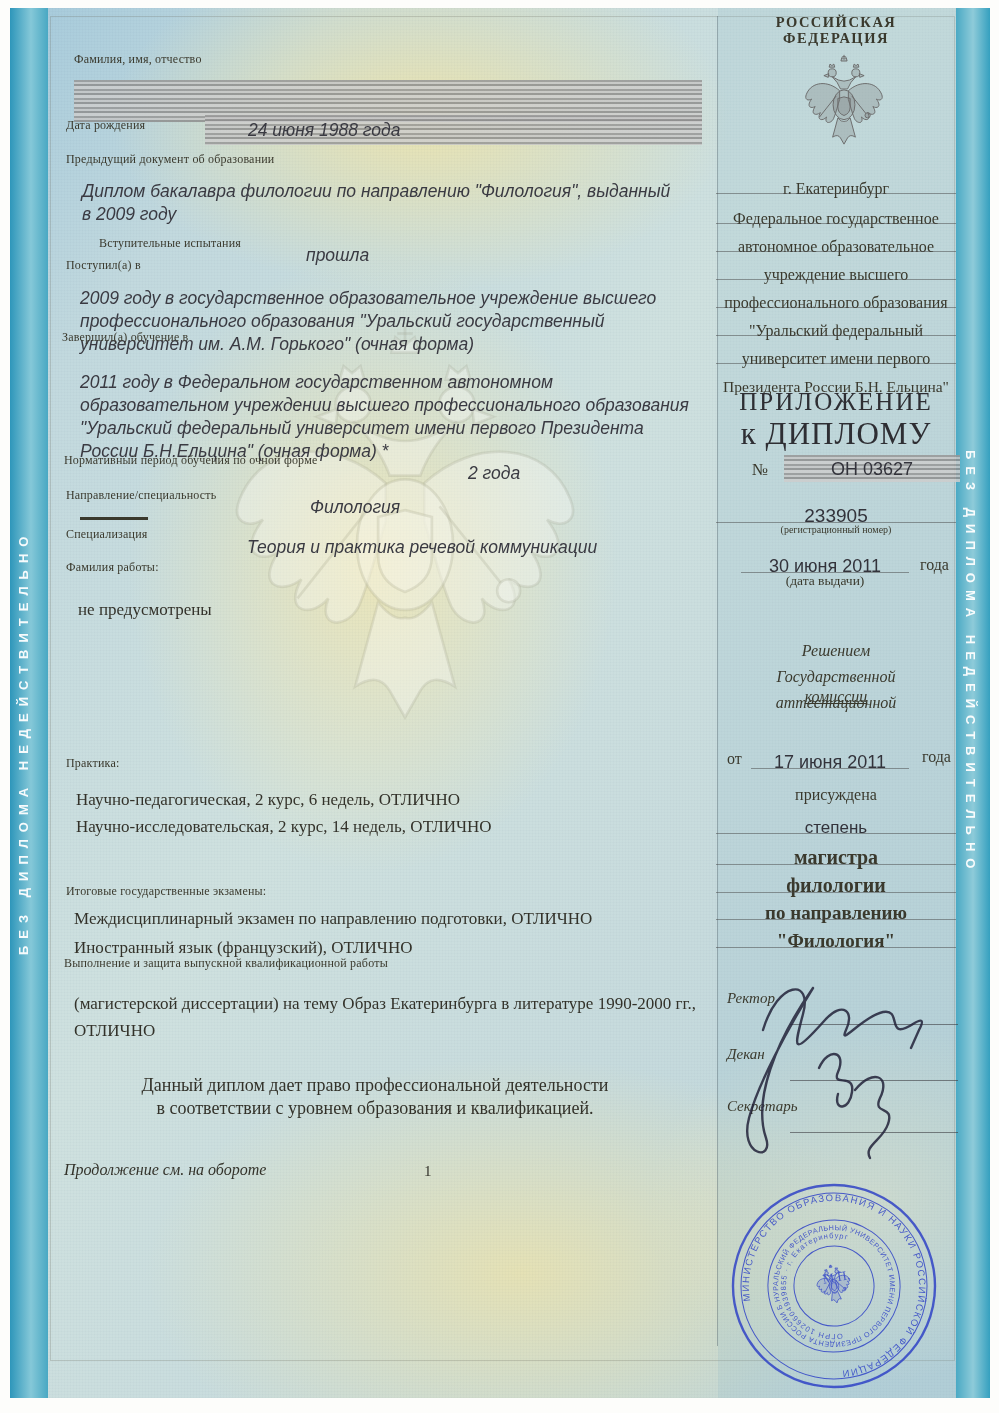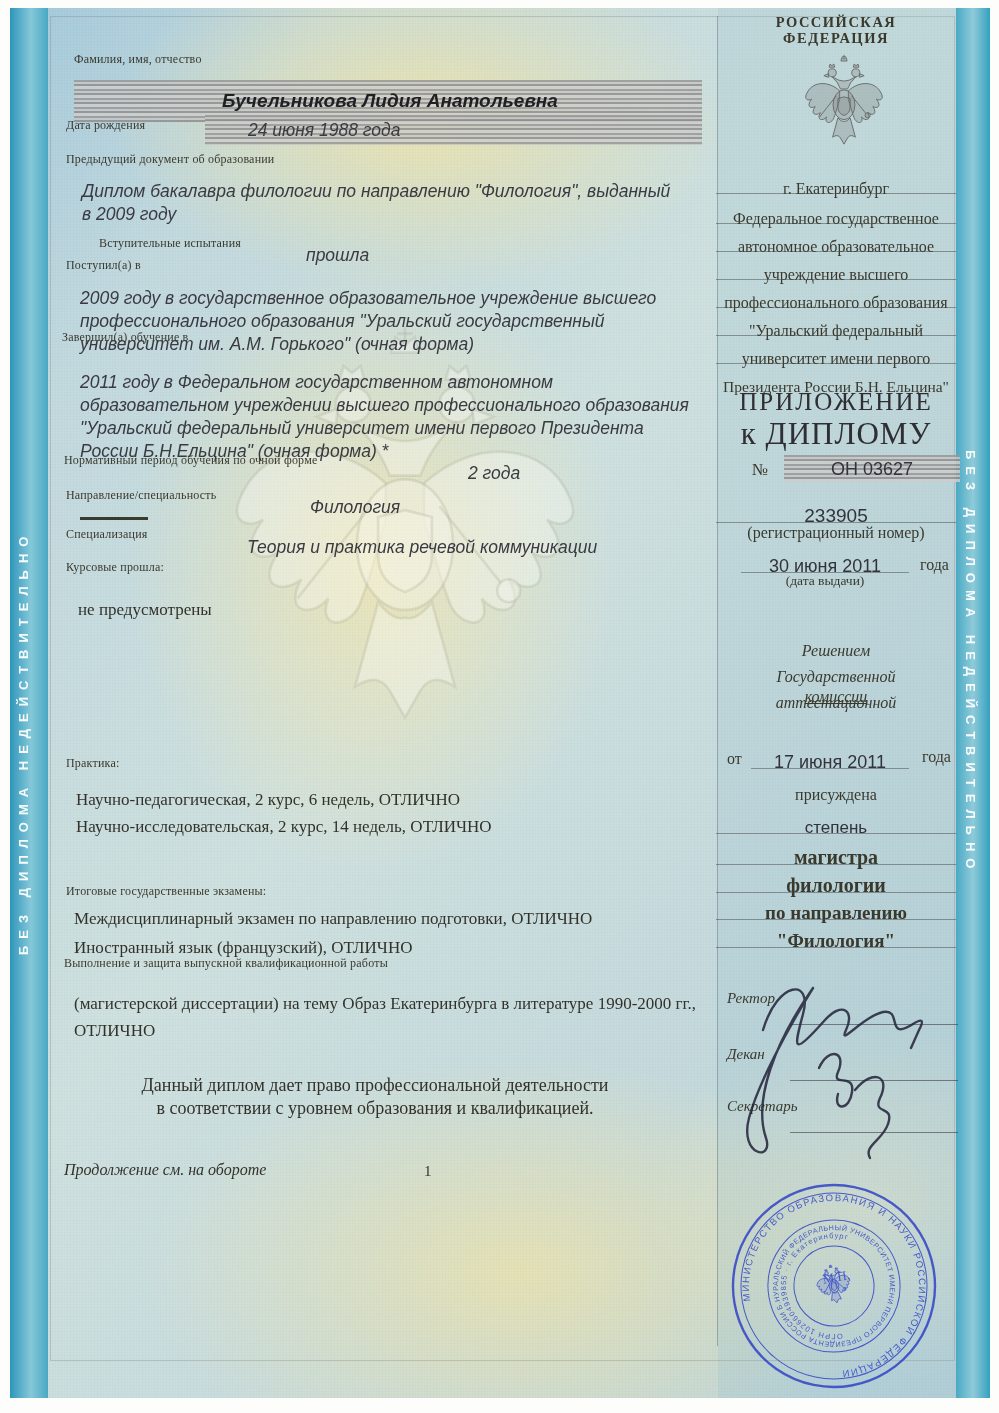--- a/index.html
+++ b/index.html
@@ -87,21 +87,20 @@
 
   <div class="divider"></div>
   <div class="rtint"></div>
 
   <svg class="wm" style="left:180px;top:322px;" width="450" height="430" viewBox="0 0 100 112" fill="rgba(255,255,255,0.55)" stroke="rgba(135,135,115,0.3)" stroke-width="0.7">
       <use href="#eagle"></use>
     </svg>
 
   <div class="lbl" style="left:74px;top:52px;">Фамилия, имя, отчество</div>
   <div class="bar" style="left:74px;top:80px;width:628px;height:42px;"></div>
-  <div class="namev" style="left:110px;top:90px;width:560px;">Бучельникова Лидия Анатольевна</div>
 
   <div class="lbl" style="left:66px;top:118px;">Дата рождения</div>
   <div class="bar" style="left:205px;top:115px;width:497px;height:30px;"></div>
   <div class="val" style="left:248px;top:119px;">24 июня 1988 года</div>
 
   <div class="lbl" style="left:66px;top:152px;">Предыдущий документ об образовании</div>
   <div class="val" style="left:82px;top:180px;width:600px;">Диплом бакалавра филологии по направлению "Филология", выданный в 2009 году</div>
 
   <div class="lbl" style="left:66px;top:236px;margin-left:33px;">Вступительные испытания</div>
   <div class="val" style="left:306px;top:244px;">прошла</div>
@@ -114,21 +113,21 @@
   <div class="lbl" style="left:64px;top:453px;">Нормативный период обучения по очной форме</div>
   <div class="val" style="left:468px;top:462px;">2 года</div>
 
   <div class="lbl" style="left:66px;top:488px;">Направление/специальность</div>
   <div style="position:absolute;left:80px;top:517px;width:68px;height:3px;background:#3a392d;"></div>
   <div class="val" style="left:310px;top:496px;">Филология</div>
 
   <div class="lbl" style="left:66px;top:527px;">Специализация</div>
   <div class="val" style="left:247px;top:536px;">Теория и практика речевой коммуникации</div>
 
-  <div class="lbl" style="left:66px;top:560px;">Курсовые прошла:</div>
+  <div class="lbl" style="left:66px;top:560px;">Фамилия работы:</div>
   <div class="vser" style="left:78px;top:596px;">не предусмотрены</div>
 
   <div class="lbl" style="left:66px;top:756px;">Практика:</div>
   <div class="vser" style="left:76px;top:786px;">Научно-педагогическая, 2 курс, 6 недель,  ОТЛИЧНО</div>
   <div class="vser" style="left:76px;top:813px;">Научно-исследовательская, 2 курс, 14 недель,  ОТЛИЧНО</div>
 
   <div class="lbl" style="left:66px;top:872px;margin-top:12px;">Итоговые государственные экзамены:</div>
   <div class="vser" style="left:74px;top:905px;">Междисциплинарный экзамен по направлению подготовки,  ОТЛИЧНО</div>
   <div class="vser" style="left:74px;top:934px;">Иностранный язык (французский), ОТЛИЧНО</div>
 
@@ -159,21 +158,21 @@
   <div class="rc rser" style="top:378px;font-size:15.5px;white-space:nowrap;">Президента России Б.Н. Ельцина"</div>
 
   <div class="rc" style="top:416px;font-size:31px;letter-spacing:1px;color:#2e2e33;">к ДИПЛОМУ</div>
   <div class="rc" style="top:388px;font-size:25px;letter-spacing:2px;color:#2e2e33;">ПРИЛОЖЕНИЕ</div>
 
   <div class="rser" style="position:absolute;left:752px;top:460px;font-size:17px;">№</div>
   <div class="bar" style="left:784px;top:455px;width:176px;height:27px;"></div>
   <div class="rsans" style="position:absolute;left:784px;top:459px;width:176px;text-align:center;">ОН 03627</div>
 
   <div class="rc rsans ruled" style="top:505px;font-size:19px;">233905</div>
-  <div class="rc cap" style="top:524px;font-size:16px;">(регистрационный номер)</div>
+  <div class="rc cap" style="top:524px;font-size:10px;">(регистрационный номер)</div>
 
   <div class="rsans ruled" style="position:absolute;left:745px;top:556px;width:160px;text-align:center;">30 июня 2011</div>
   <div class="rser" style="position:absolute;left:920px;top:556px;">года</div>
   <div class="cap" style="position:absolute;left:745px;top:573px;width:160px;text-align:center;">(дата выдачи)</div>
 
   <div class="rc rser ital" style="top:642px;">Решением</div>
   <div class="rc rser ital" style="top:668px;">Государственной</div>
   <div class="rc rser ital" style="top:694px;">аттестационной</div>
   <div class="rc rser ital" style="top:688px;text-decoration:underline;">комиссии</div>
 

